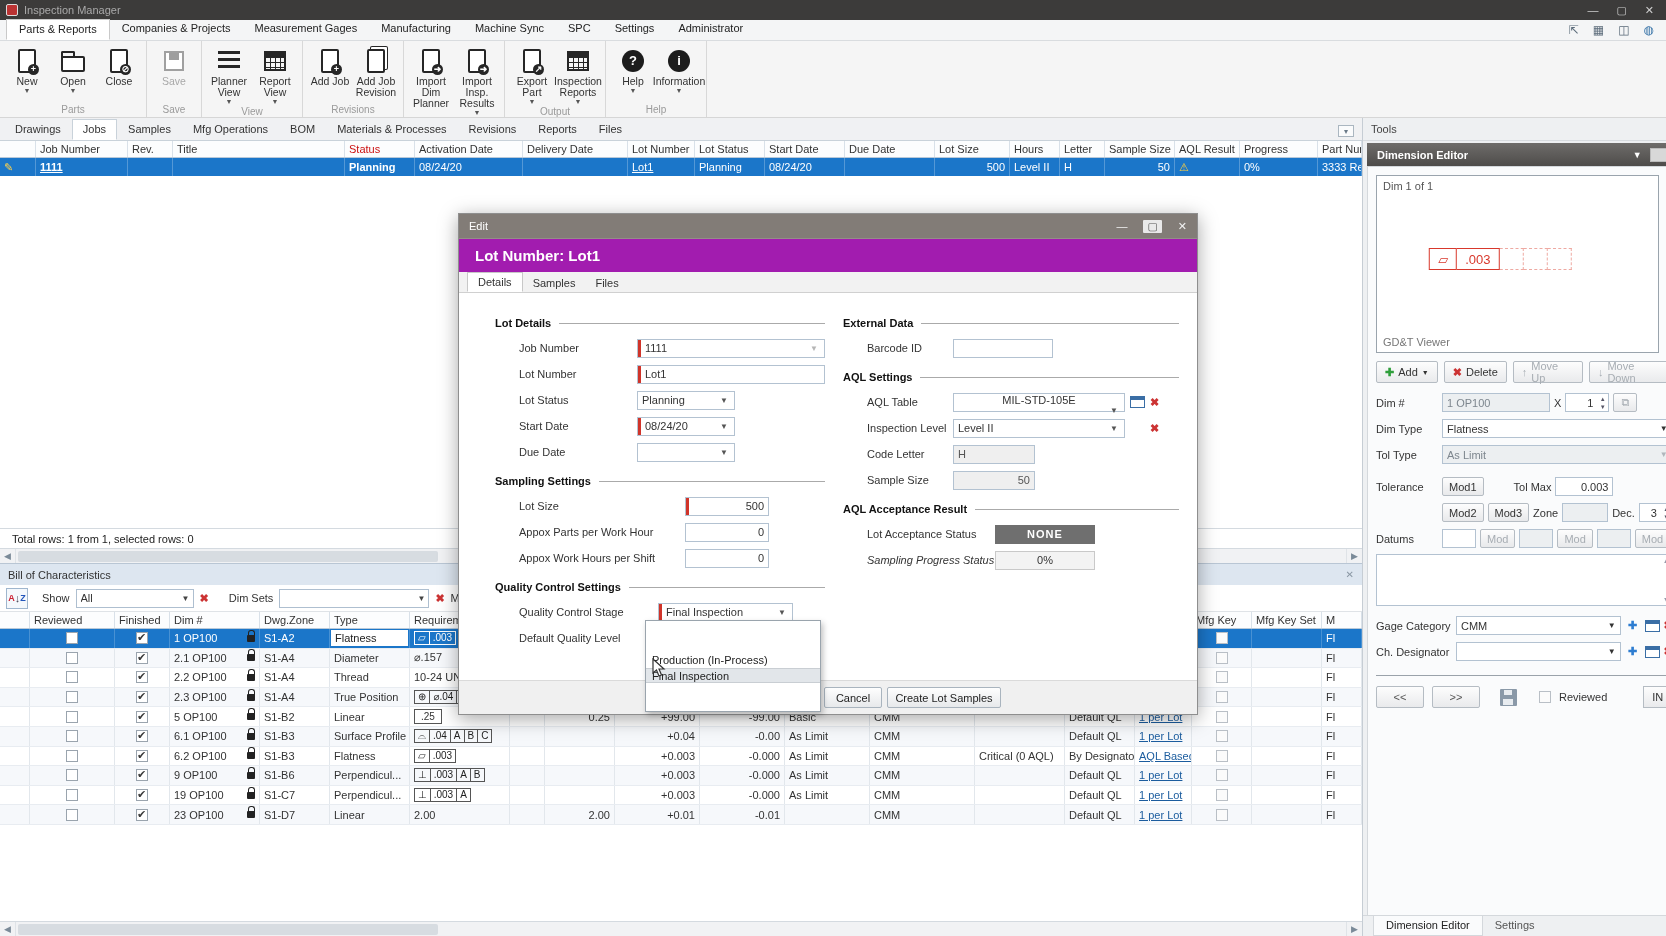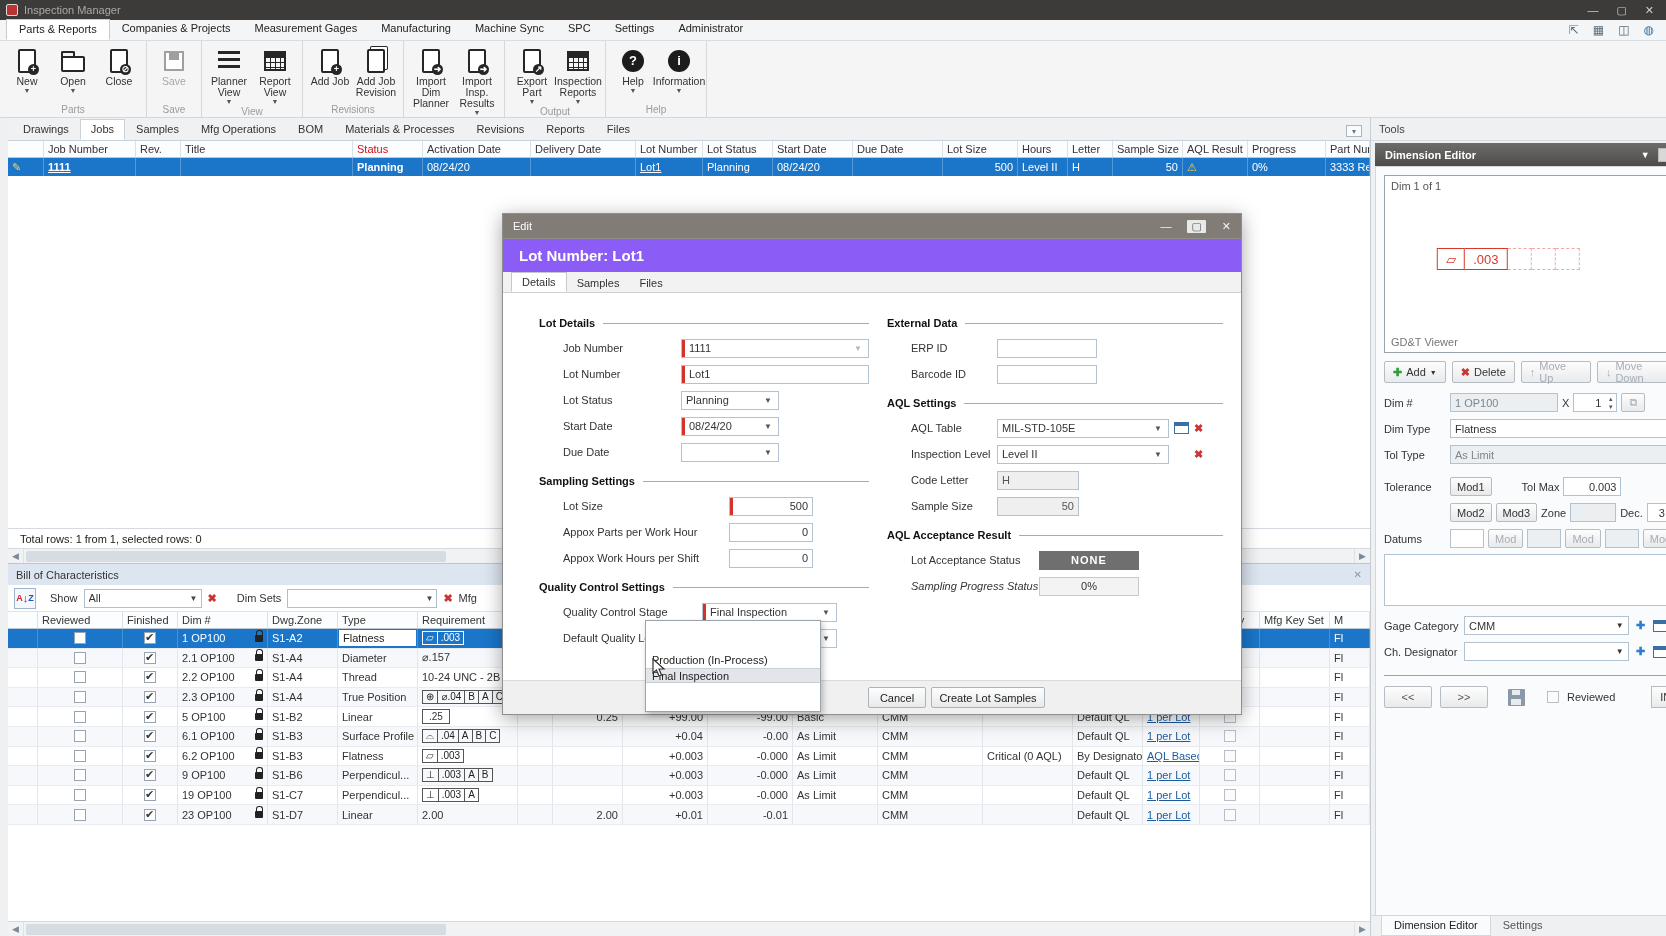--- a/index.html
+++ b/index.html
@@ -38,21 +38,21 @@
   .i-disk:before { content:''; position:absolute; top:0; left:3px; width:10px; height:7px; background:#9e9e9e;}
   .i-lines { width:22px; height:20px; background:repeating-linear-gradient(#262626 0 3px, transparent 3px 7px);}
   .i-grid { width:22px; height:20px; border:2px solid #262626; background:
      linear-gradient(#262626 0 4px, transparent 4px),
      repeating-linear-gradient(90deg, transparent 0 4px, #262626 4px 5px),
      repeating-linear-gradient(transparent 0 4px, #262626 4px 5px);}
   .i-circle { width:22px; height:22px; border-radius:50%; background:#1c1c1c; color:#fff; font-weight:bold; font-size:13px; line-height:22px; text-align:center;}
   .gray .i-doc, .gray .i-disk { border-color:#a0a0a0;}
 
   
-  .workspace { flex:1; display:flex; min-height:0;margin-left:8px;}
+  .workspace { flex:1; display:flex; min-height:0;}
   .leftmain { width:1366px; display:flex; flex-direction:column; background:#fff; border-right:1px solid #c6cdd4;}
 
   .doctabs { height:23px; background:#f0f1f3; display:flex; align-items:flex-end; padding-left:4px; border-bottom:1px solid #c9d2da; flex:0 0 auto;}
   .dtab { padding:3px 10px 4px; border:1px solid transparent; color:#333;}
   .dtab.active { background:#fff; border-color:#c9d2da; border-bottom-color:#fff;}
   .doctabs .colbtn { margin-left:auto; margin-right:8px; margin-bottom:3px; width:16px; height:12px; border:1px solid #aab6c0; background:#fafbfc; color:#6a7a88; font-size:8px; line-height:11px; text-align:center;}
 
   
   .grow { display:flex; }
   .gcell { padding:2px 4px; border-right:1px solid #e2e7ec; overflow:hidden; white-space:nowrap; flex:0 0 auto; display:flex; align-items:center;}
@@ -142,25 +142,25 @@
   .floppy:after { content:''; position:absolute; bottom:1px; left:3px; width:10px; height:6px; background:#e8ecf0;}
   .inbtn { margin-left:auto; width:30px; height:22px; border:1px solid #b5bcc3; background:linear-gradient(#fdfdfd,#e9eaec); text-align:center; line-height:20px;}
   .paneltabs { position:absolute; bottom:0; left:0; right:0; height:21px; display:flex; padding-left:10px; background:#eef0f2; border-top:1px solid #d4d8dc;}
   .ptab { padding:3px 12px; color:#555;}
   .ptab.active { background:#fafbfc; border:1px solid #d4d8dc; border-top:none; color:#222;}
 
   
   .statusbar { height:20px; background:#f0f1f2; border-top:1px solid #d5d8db; display:flex; align-items:center; gap:26px; padding-left:10px; flex:0 0 auto;}
 
   
-  .dialog { position:absolute; left:458px; top:213px; width:740px; height:502px; background:#fff; border:1px solid #8e8e8e; box-shadow:0 4px 18px rgba(0,0,0,.35); z-index:10; display:flex; flex-direction:column;margin-left:44px;}
+  .dialog { position:absolute; left:458px; top:213px; width:740px; height:502px; background:#fff; border:1px solid #8e8e8e; box-shadow:0 4px 18px rgba(0,0,0,.35); z-index:10; display:flex; flex-direction:column;}
   .dlg-title { height:24px; background:#827c77; color:#fff; display:flex; align-items:center; padding:0 10px; flex:0 0 auto;}
   .dlg-title .btns { margin-left:auto; display:flex; gap:16px; font-size:11px; color:#f2f2f2;}
   .dlg-title .btns .mx { background:#e9e9e9; color:#555; padding:0 4px; border-radius:1px;}
-  .dlg-head { height:34px; background:#8b5cf6; color:#fff; display:flex; align-items:center; padding-left:16px; font-size:15px; font-weight:bold; flex:0 0 auto; border-top:1px solid #948e88;}
+  .dlg-head { height:34px; background:#a21caf; color:#fff; display:flex; align-items:center; padding-left:16px; font-size:15px; font-weight:bold; flex:0 0 auto; border-top:1px solid #948e88;}
   .dlg-tabs { height:21px; display:flex; align-items:flex-end; padding-left:8px; background:#f2f2f2; border-bottom:1px solid #d0d0d0; flex:0 0 auto;}
   .dlg-tab { padding:3px 10px; color:#333;}
   .dlg-tab.active { background:#fff; border:1px solid #c8c8c8; border-bottom-color:#fff;}
   .dlg-body { flex:1; display:flex; padding:14px 18px 0 36px; gap:0; background:#fff; min-height:0;}
   .dcol { display:flex; flex-direction:column;}
   .dcol.left { width:330px; flex:0 0 auto;}
   .dcol.right { flex:1; padding-left:18px;}
   .sect { display:flex; align-items:center; gap:8px; margin:10px 0 6px; font-weight:bold; color:#111;}
   .sect .line { flex:1; border-top:1px solid #aaa;}
   .drow { display:flex; align-items:center; height:26px;}
@@ -1122,39 +1122,33 @@
             </div>
           </div>
       </div>
 
       <div class="dcol right">
         <div class="sect">
             <span>External Data</span>
             <span class="line"></span>
           </div>
         <div class="drow">
-            <span class="dlbl">ERP ID</span>
-          <div class="dfield" style="width:100px;">
-              <span></span>
-            </div>
-          </div>
-        <div class="drow">
             <span class="dlbl">Barcode ID</span>
           <div class="dfield" style="width:100px;">
               <span></span>
             </div>
           </div>
 
         <div class="sect">
             <span>AQL Settings</span>
             <span class="line"></span>
           </div>
         <div class="drow">
             <span class="dlbl">AQL Table</span>
-          <div class="dfield" style="width:172px;">
+          <div class="dfield" style="width:172px;flex-direction:column;">
               <span>MIL-STD-105E</span>
               <span class="ca">▼</span>
             </div>
           <span class="tblico" style="margin-left:5px;"></span>
           <span class="redx" style="margin-left:5px;">✖</span>
           </div>
         <div class="drow">
             <span class="dlbl">Inspection Level</span>
           <div class="dfield" style="width:172px;">
               <span>Level II</span>

